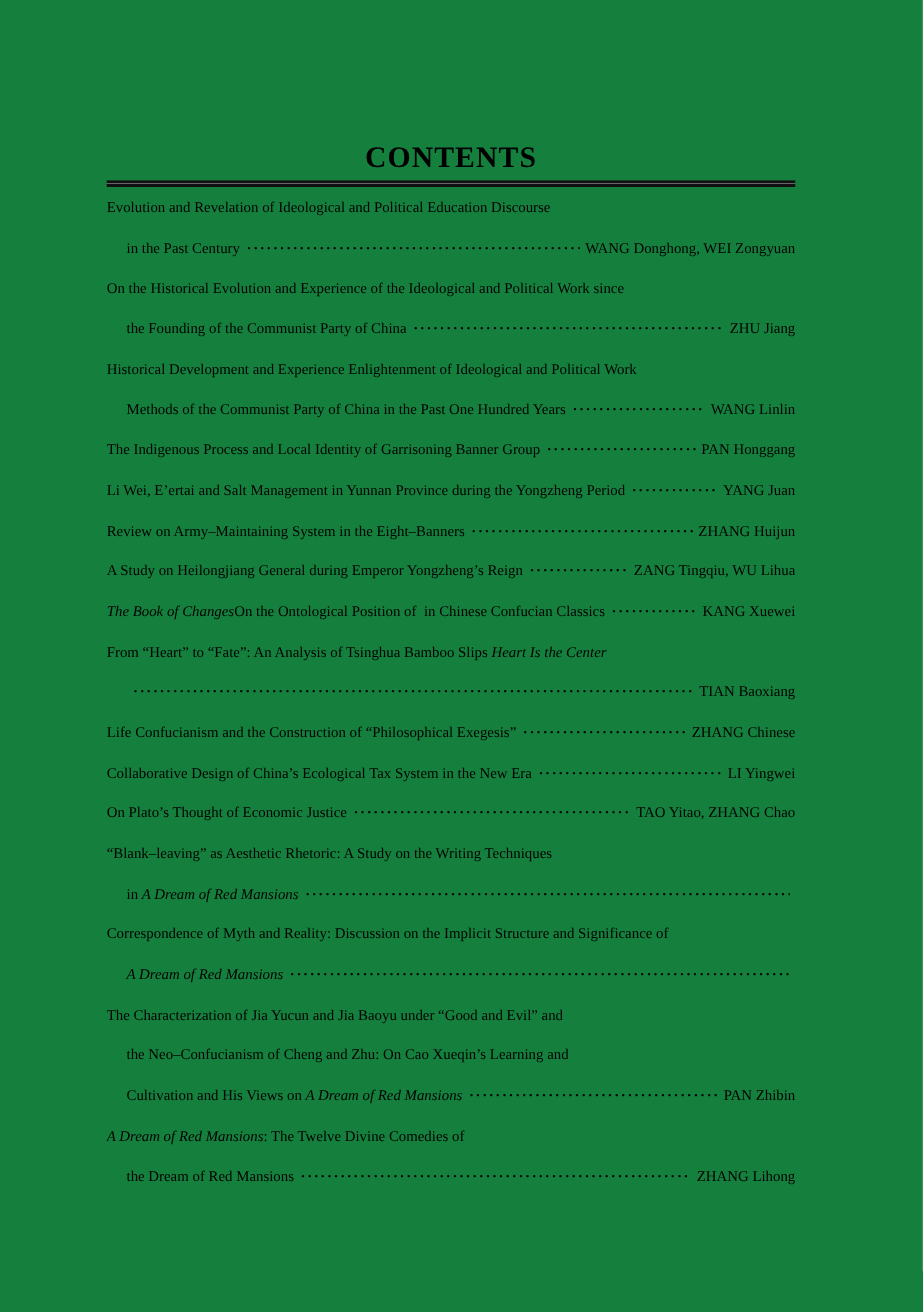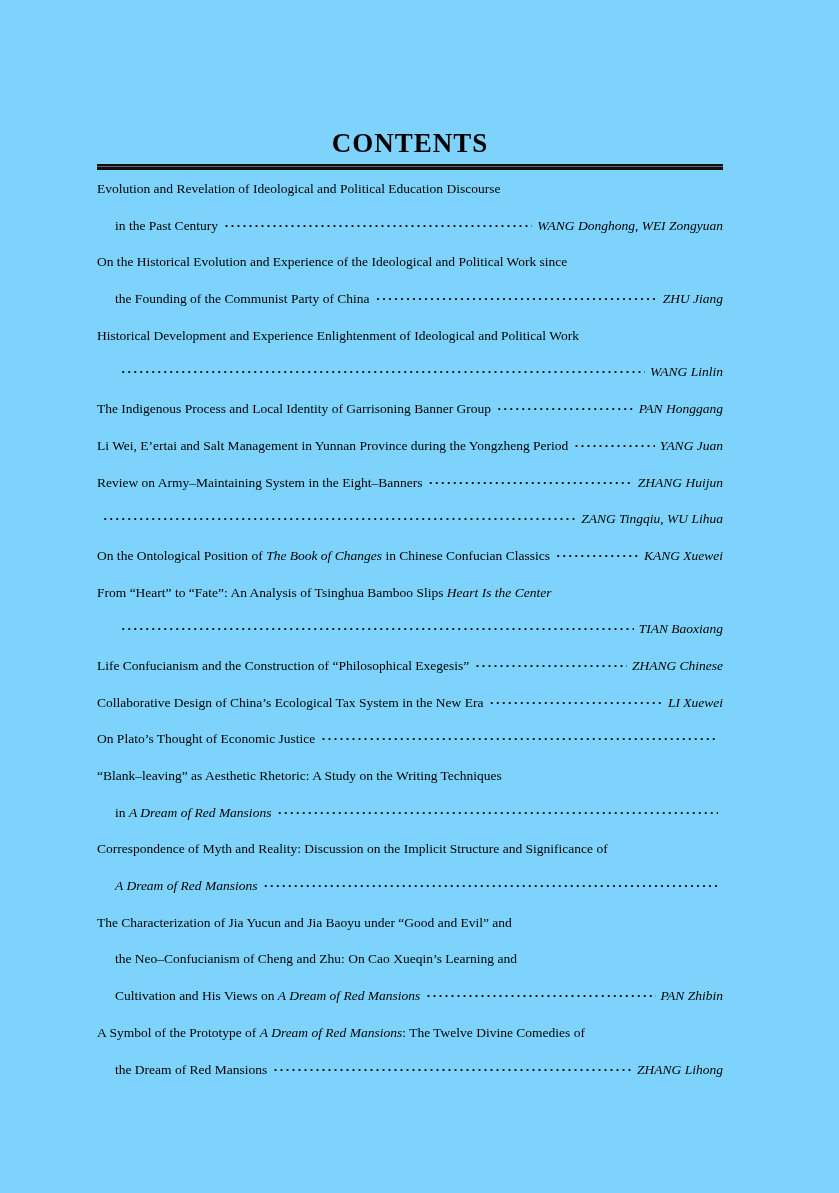--- a/index.html
+++ b/index.html
@@ -4,21 +4,21 @@
 <style>
   html, body {
     margin: 0;
     padding: 0;
     background: #ffffff;
   }
   .page {
     position: relative;
     width: 839px;
     height: 1193px;
-    background: #7dd3fc;
+    background: #15803d;
     color: #000000;
     font-family: "Liberation Serif", serif;
     overflow: hidden;
   }
   .content {
     margin-left: 97px;
     width: 626px;
     padding-top: 128px;
   }
   .page-title {
@@ -61,21 +61,20 @@
     flex: 1 1 auto;
     min-width: 10px;
     overflow: hidden;
     white-space: nowrap;
     letter-spacing: 1.5px;
     margin: 0 5px 0 6px;
     font-weight: 600;
   }
   .authors {
     flex: 0 0 auto;
-    font-style: italic;
     white-space: pre;
     text-align: right;
   }
 </style>
 </head>
 <body>
 
 <div class="page">
   <div class="content">
     <h1 class="page-title">CONTENTS</h1>
@@ -94,70 +93,73 @@
         </div>
         <div class="toc-line indent">
           <span class="seg">the Founding of the Communist Party of China</span>
           <span class="leader">····························································································································································································································</span>
           <span class="authors">ZHU Jiang</span>
         </div>
         <div class="toc-line">
           <span class="seg">Historical Development and Experience Enlightenment of Ideological and Political Work</span>
         </div>
         <div class="toc-line indent">
+          <span class="seg">Methods of the Communist Party of China in the Past One Hundred Years</span>
           <span class="leader">····························································································································································································································</span>
           <span class="authors">WANG Linlin</span>
         </div>
         <div class="toc-line">
           <span class="seg">The Indigenous Process and Local Identity of Garrisoning Banner Group</span>
           <span class="leader">····························································································································································································································</span>
           <span class="authors">PAN Honggang</span>
         </div>
         <div class="toc-line">
           <span class="seg">Li Wei, E’ertai and Salt Management in Yunnan Province during the Yongzheng Period</span>
           <span class="leader">····························································································································································································································</span>
           <span class="authors">YANG Juan</span>
         </div>
         <div class="toc-line">
           <span class="seg">Review on Army–Maintaining System in the Eight–Banners</span>
           <span class="leader">····························································································································································································································</span>
           <span class="authors">ZHANG Huijun</span>
         </div>
         <div class="toc-line">
+          <span class="seg">A Study on Heilongjiang General during Emperor Yongzheng’s Reign</span>
           <span class="leader">····························································································································································································································</span>
           <span class="authors">ZANG Tingqiu, WU Lihua</span>
         </div>
         <div class="toc-line">
+          <span class="seg italic">The Book of Changes</span>
           <span class="seg">On the Ontological Position of </span>
-          <span class="seg italic">The Book of Changes</span>
           <span class="seg"> in Chinese Confucian Classics</span>
           <span class="leader">····························································································································································································································</span>
           <span class="authors">KANG Xuewei</span>
         </div>
         <div class="toc-line">
           <span class="seg">From “Heart” to “Fate”: An Analysis of Tsinghua Bamboo Slips </span>
           <span class="seg italic">Heart Is the Center</span>
         </div>
         <div class="toc-line indent">
           <span class="leader">····························································································································································································································</span>
           <span class="authors">TIAN Baoxiang</span>
         </div>
         <div class="toc-line">
           <span class="seg">Life Confucianism and the Construction of “Philosophical Exegesis”</span>
           <span class="leader">····························································································································································································································</span>
           <span class="authors">ZHANG Chinese</span>
         </div>
         <div class="toc-line">
           <span class="seg">Collaborative Design of China’s Ecological Tax System in the New Era</span>
           <span class="leader">····························································································································································································································</span>
-          <span class="authors">LI Xuewei</span>
+          <span class="authors">LI Yingwei</span>
         </div>
         <div class="toc-line">
           <span class="seg">On Plato’s Thought of Economic Justice</span>
           <span class="leader">····························································································································································································································</span>
+          <span class="authors">TAO Yitao, ZHANG Chao</span>
         </div>
         <div class="toc-line">
           <span class="seg">“Blank–leaving” as Aesthetic Rhetoric: A Study on the Writing Techniques</span>
         </div>
         <div class="toc-line indent">
           <span class="seg">in </span>
           <span class="seg italic">A Dream of Red Mansions</span>
           <span class="leader">····························································································································································································································</span>
         </div>
         <div class="toc-line">
@@ -173,21 +175,20 @@
         <div class="toc-line indent">
           <span class="seg">the Neo–Confucianism of Cheng and Zhu: On Cao Xueqin’s Learning and</span>
         </div>
         <div class="toc-line indent">
           <span class="seg">Cultivation and His Views on </span>
           <span class="seg italic">A Dream of Red Mansions</span>
           <span class="leader">····························································································································································································································</span>
           <span class="authors">PAN Zhibin</span>
         </div>
         <div class="toc-line">
-          <span class="seg">A Symbol of the Prototype of </span>
           <span class="seg italic">A Dream of Red Mansions</span>
           <span class="seg">: The Twelve Divine Comedies of</span>
         </div>
         <div class="toc-line indent">
           <span class="seg">the Dream of Red Mansions</span>
           <span class="leader">····························································································································································································································</span>
           <span class="authors">ZHANG Lihong</span>
         </div>
       </div>
   </div>

